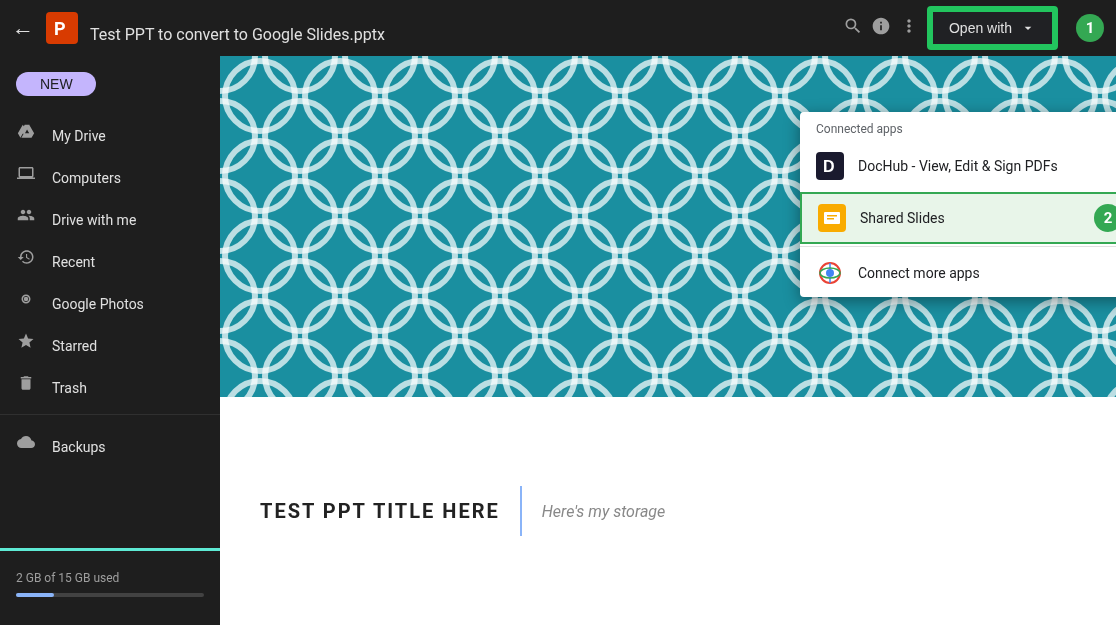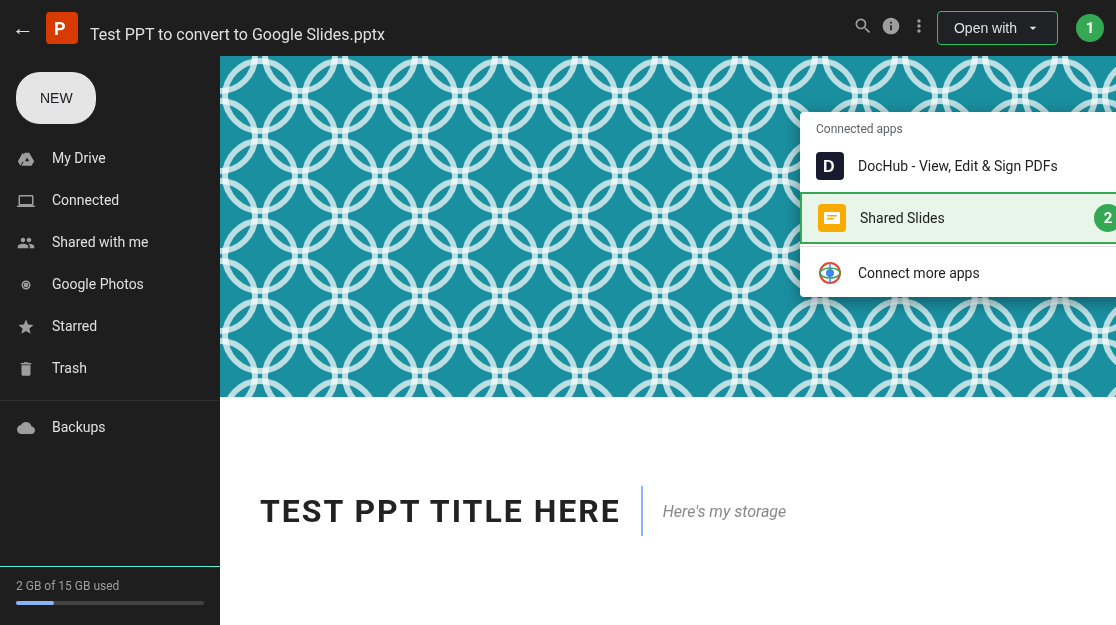--- a/index.html
+++ b/index.html
@@ -27,21 +27,21 @@
       margin-right: 12px;
     }
     .header-title {
       color: #e0e0e0;
       font-size: 16px;
       flex: 1;
       margin-top: 12px;
     }
     .open-with-btn {
       background: #202124;
-      border: 1px solid #22c55e;
+      border: 6px solid #22c55e;
       border-radius: 4px;
       color: #e0e0e0;
       padding: 8px 16px;
       font-size: 14px;
       cursor: pointer;
       display: flex;
       align-items: center;
       gap: 8px;
       position: relative;
     }
@@ -73,35 +73,35 @@
     
     .sidebar {
       width: 220px;
       background: #1e1e1e;
       display: flex;
       flex-direction: column;
       padding: 8px 0;
       flex-shrink: 0;
     }
     .new-btn {
-      background: #e5e5e5;
+      background: #c4b5fd;
       color: #202124;
       border: none;
       border-radius: 24px;
-      padding: 18px 24px;
+      padding: 4px 24px;
       font-size: 14px;
       font-weight: 500;
       cursor: pointer;
       margin: 8px 16px 16px 16px;
       width: 80px;
       text-align: center;
     }
     .sidebar-item {
       display: flex;
-      align-items: flex-start;
+      align-items: flex-end;
       padding: 10px 16px;
       cursor: pointer;
       border-radius: 0 24px 24px 0;
       margin-right: 8px;
       gap: 16px;
     }
     .sidebar-item-icon {
       color: #9e9e9e;
       font-size: 18px;
       width: 20px;
@@ -111,22 +111,22 @@
       color: #e0e0e0;
       font-size: 14px;
     }
     .sidebar-divider {
       border: none;
       border-top: 1px solid #303030;
       margin: 8px 0;
     }
     .sidebar-bottom {
       margin-top: auto;
-      padding: 8px 0;
-      border-top: 1px solid #5eead4;
+      padding: 16px 0;
+      border-top: 3px solid #5eead4;
     }
     .storage-text {
       color: #9e9e9e;
       font-size: 12px;
       padding: 4px 16px;
     }
     .storage-bar-container {
       margin: 4px 16px;
       height: 4px;
       background: #424242;
@@ -173,21 +173,21 @@
       width: 100%;
       height: 40%;
       background: white;
       position: relative;
       display: flex;
       align-items: center;
       padding: 20px 40px;
       gap: 20px;
     }
     .slide-title {
-      font-size: 32px;
+      font-size: 20px;
       font-weight: bold;
       color: #222;
       letter-spacing: 2px;
     }
     .slide-divider {
       width: 2px;
       height: 50px;
       background: #8ab4f8;
     }
     .slide-subtitle {
@@ -326,32 +326,40 @@
       </span>
       <span class="sidebar-item-label">My Drive</span>
     </div>
 
     <div class="sidebar-item">
       <span class="sidebar-item-icon">
         <svg width="18" height="18" viewBox="0 0 24 24" fill="#9e9e9e">
             <path d="M20 18c1.1 0 2-.9 2-2V6c0-1.1-.9-2-2-2H4c-1.1 0-2 .9-2 2v10c0 1.1.9 2 2 2H0v2h24v-2h-4zM4 6h16v10H4V6z"></path>
           </svg>
       </span>
-      <span class="sidebar-item-label">Connected</span>
+      <span class="sidebar-item-label">Computers</span>
     </div>
 
     <div class="sidebar-item">
       <span class="sidebar-item-icon">
         <svg width="18" height="18" viewBox="0 0 24 24" fill="#9e9e9e">
             <path d="M16 11c1.66 0 2.99-1.34 2.99-3S17.66 5 16 5c-1.66 0-3 1.34-3 3s1.34 3 3 3zm-8 0c1.66 0 2.99-1.34 2.99-3S9.66 5 8 5C6.34 5 5 6.34 5 8s1.34 3 3 3zm0 2c-2.33 0-7 1.17-7 3.5V19h14v-2.5c0-2.33-4.67-3.5-7-3.5zm8 0c-.29 0-.62.02-.97.05 1.16.84 1.97 1.97 1.97 3.45V19h6v-2.5c0-2.33-4.67-3.5-7-3.5z"></path>
           </svg>
       </span>
-      <span class="sidebar-item-label">Shared with me</span>
-    </div>
-
+      <span class="sidebar-item-label">Drive with me</span>
+    </div>
+
+    <div class="sidebar-item">
+      <span class="sidebar-item-icon">
+        <svg width="18" height="18" viewBox="0 0 24 24" fill="#9e9e9e">
+            <path d="M13 3c-4.97 0-9 4.03-9 9H1l3.89 3.89.07.14L9 12H6c0-3.87 3.13-7 7-7s7 3.13 7 7-3.13 7-7 7c-1.93 0-3.68-.79-4.94-2.06l-1.42 1.42C8.27 19.99 10.51 21 13 21c4.97 0 9-4.03 9-9s-4.03-9-9-9zm-1 5v5l4.28 2.54.72-1.21-3.5-2.08V8H12z"></path>
+          </svg>
+      </span>
+      <span class="sidebar-item-label">Recent</span>
+    </div>
 
     <div class="sidebar-item">
       <span class="sidebar-item-icon">
         <svg width="18" height="18" viewBox="0 0 24 24" fill="#9e9e9e">
             <circle cx="12" cy="12" r="3"></circle>
             <path d="M12 6c-3.31 0-6 2.69-6 6s2.69 6 6 6 6-2.69 6-6-2.69-6-6-6zm0 10c-2.21 0-4-1.79-4-4s1.79-4 4-4 4 1.79 4 4-1.79 4-4 4z"></path>
           </svg>
       </span>
       <span class="sidebar-item-label">Google Photos</span>
     </div>

